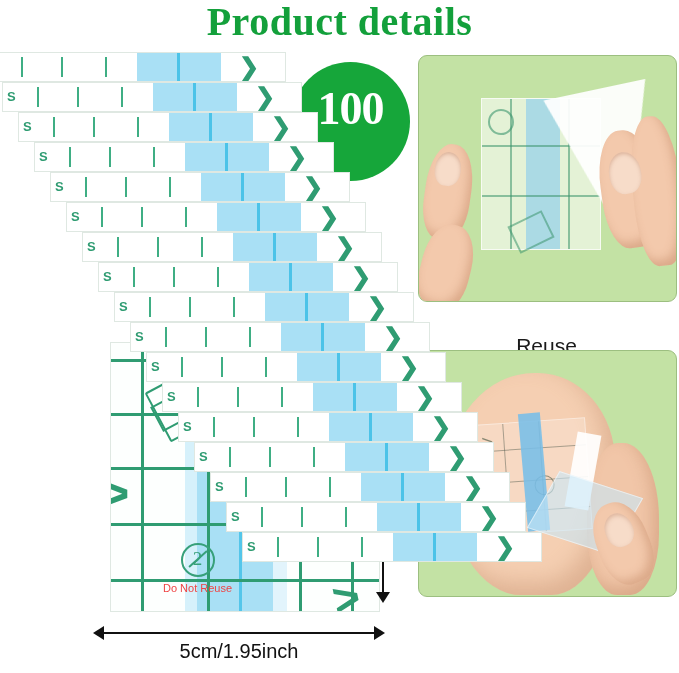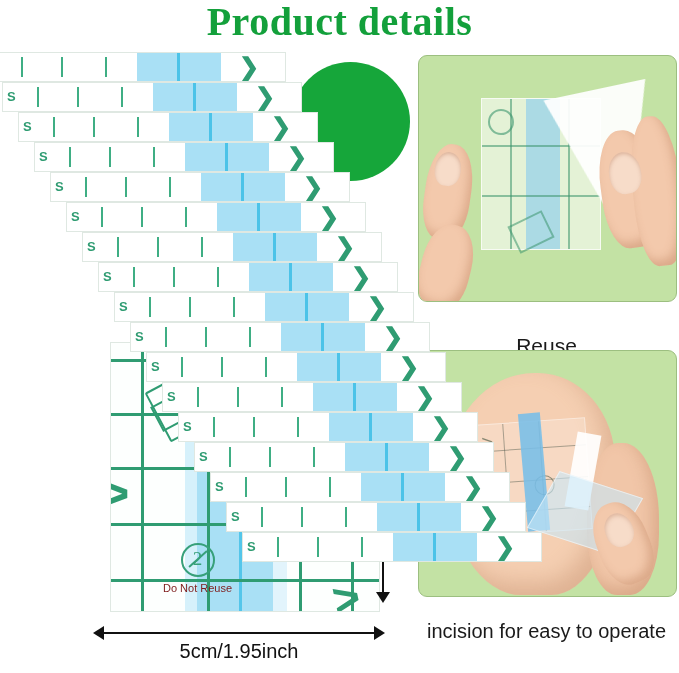--- a/index.html
+++ b/index.html
@@ -26,21 +26,21 @@
 
   
   #big{position:absolute;left:110px;top:292px;width:268px;height:268px;
        background:#fdfffe;border:1px solid #dfe8e2;overflow:hidden;}
   #big .bstripe{position:absolute;left:86px;top:0;bottom:0;width:76px;background:#a9e0f5;}
   #big .bstripe.fade{left:74px;width:14px;background:#d6f1fb;}
   #big .bstripe.fade2{left:162px;width:14px;background:#e2f4fc;}
   #big .bline{position:absolute;top:0;bottom:0;width:3px;background:#54c6ea;left:128px;}
   #big .gh{height:3px;background:#2f9c72;}
   #big .gv{width:3px;background:#2f9c72;}
-  .dnr{position:absolute;text-align:center;color:#7f1d1d;line-height:1.05;}
+  .dnr{position:absolute;text-align:center;color:#ef4444;line-height:1.05;}
   .dnr .sym{display:block;width:30px;height:30px;border:2px solid #37a07a;
             border-radius:50%;margin:0 auto 2px auto;position:relative;}
   .dnr .sym:before{content:"2";position:absolute;left:0;right:0;top:1px;
             font-size:19px;font-family:"Liberation Serif",serif;color:#37a07a;line-height:26px;}
   .dnr .sym:after{content:"";position:absolute;left:3px;top:13px;width:24px;height:2px;
             background:#37a07a;transform:rotate(-42deg);}
   .dnr .txt{font-size:11px;font-family:"Liberation Sans",sans-serif;}
   .tab{position:absolute;border:2px solid #2f9c72;}
   .arrowmark{position:absolute;color:#2f9c72;font-weight:bold;}
 
@@ -301,20 +301,21 @@
         <span class="txt">Do Not Reuse</span>
       </div>
       <div class="dnr" style="left:52px;top:200px;">
         <span class="sym"></span>
         <span class="txt">Do Not Reuse</span>
       </div>
     </div>
   </div>
 
   <div class="badge">
+    <span class="n">100</span>
   </div>
 
   <div class="dimv"></div>
   <div class="dimv-lab">5cm/1.95inch</div>
 
   <div class="dimh"></div>
   <div class="dimh-lab">5cm/1.95inch</div>
 
   <div class="panel" id="p1">
     <div class="film-patch">
@@ -354,16 +355,15 @@
     </div>
 
     <div class="bluestrip"></div>
     <div class="whitestrip"></div>
     <div class="pulled"></div>
 
     <div class="finger" style="left:178px;top:150px;width:52px;height:84px;transform:rotate(-22deg);"></div>
     <div class="nail" style="left:186px;top:162px;width:28px;height:34px;transform:rotate(-22deg);"></div>
   </div>
   <div class="cap" id="cap2">
-    <div>incision for easy to operate</div>
   </div>
 
 </div>
 
 </body></html>

